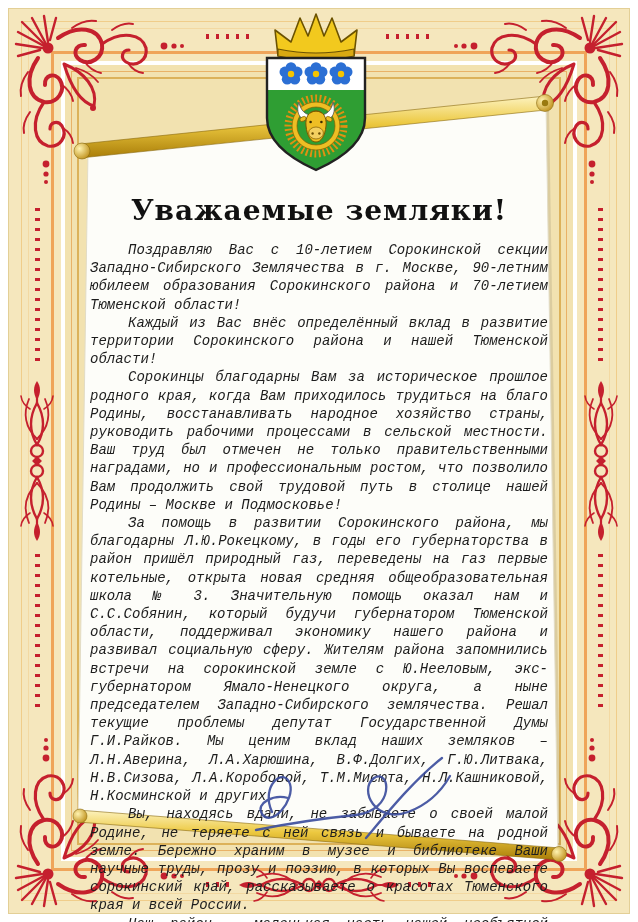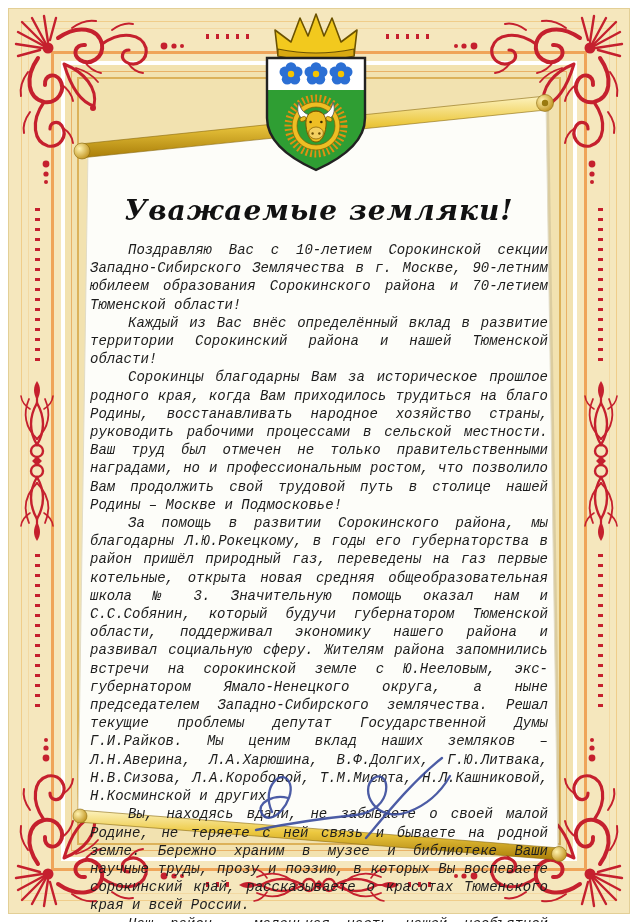--- a/index.html
+++ b/index.html
@@ -37,21 +37,21 @@
   .dots-v{position:absolute;width:5px;z-index:3;
     background:repeating-linear-gradient(180deg,#c5202e 0 3px,rgba(0,0,0,0) 3px 10px);}
   
   .scroll-layer{position:absolute;inset:0;z-index:4;pointer-events:none;}
   
   .crest{position:absolute;left:254px;top:12px;width:124px;height:162px;z-index:6;}
   .crest svg{display:block;width:100%;height:100%;}
   
   .content{position:absolute;left:90px;top:194px;width:458px;z-index:5;color:#1d1d1d;}
   .title{
-    text-align:center;font-style:italic;font-weight:700;font-size:28px;
+    text-align:center;font-weight:700;font-size:28px;
     letter-spacing:1px;margin:0 0 14px 0;color:#111;
   }
   .body-text p{
     margin:0;font-style:italic;font-size:14px;line-height:18.2px;
     text-align:justify;text-indent:38px;hyphens:auto;font-family:Liberation Mono, monospace;-webkit-hyphens:auto;
   }
   .signature{position:absolute;left:238px;top:750px;width:232px;height:108px;z-index:7;}
   .signature svg{display:block;width:100%;height:100%;}
 </style>
 </head>
@@ -267,21 +267,21 @@
       <circle cx="56.6" cy="110" r="1.3" fill="#3a2a00"></circle>
       <circle cx="67.4" cy="110" r="1.3" fill="#3a2a00"></circle>
     </g>
   </svg>
 </div>
 
 <div class="content">
   <h1 class="title">Уважаемые земляки!</h1>
   <div class="body-text">
     <p>Поздравляю Вас с  10-летием Сорокинской секции Западно-Сибирского Землячества в г. Москве, 90-летним юбилеем образования Сорокинского района и 70-летием Тюменской области!</p>
-    <p>Каждый из Вас внёс определённый вклад в развитие территории Сорокинский района и нашей Тюменской области!</p>
+    <p>Каждый из Вас внёс определённый вклад в развитие территории Сорокинского района и нашей Тюменской области!</p>
     <p>Сорокинцы благодарны Вам за историческое прошлое родного края, когда Вам приходилось трудиться на благо Родины, восстанавливать народное хозяйство страны, руководить рабочими процессами в сельской местности. Ваш труд был отмечен не только правительственными наградами, но и профессиональным ростом, что позволило Вам продолжить свой трудовой путь в столице нашей Родины – Москве и Подмосковье!</p>
     <p>За помощь в развитии Сорокинского района, мы благодарны Л.Ю.Рокецкому, в годы его губернаторства в район пришёл природный газ, переведены на газ первые котельные, открыта новая средняя общеобразовательная школа № 3. Значительную помощь оказал нам и  С.С.Собянин, который будучи губернатором Тюменской области, поддерживал экономику нашего района и развивал социальную сферу. Жителям района запомнились встречи на сорокинской земле с Ю.Нееловым, экс-губернатором Ямало-Ненецкого округа, а ныне председателем Западно-Сибирского землячества. Решал текущие проблемы депутат Государственной Думы Г.И.Райков. Мы ценим вклад наших земляков – Л.Н.Аверина, Л.А.Харюшина, В.Ф.Долгих, Г.Ю.Литвака, Н.В.Сизова, Л.А.Коробовой, Т.М.Мисюта, Н.Л.Кашниковой, Н.Косминской и других</p>
     <p>Вы, находясь вдали, не забываете о своей малой Родине, не теряете с ней связь и бываете на родной земле. Бережно храним в музее и библиотеке Ваши научные труды, прозу и поэзию, в которых Вы воспеваете сорокинский край, рассказываете о красотах Тюменского края и всей России.</p>
     <p>Наш район – маленькая часть нашей необъятной страны, в которой отражаются все её стороны жизни – экономическая, политическая и духовная. Сорокинский район продолжает развиваться, обновляться и уверенно смотрит в будущее!</p>
 
   </div>
 
 </div>
 
 <div class="signature">

